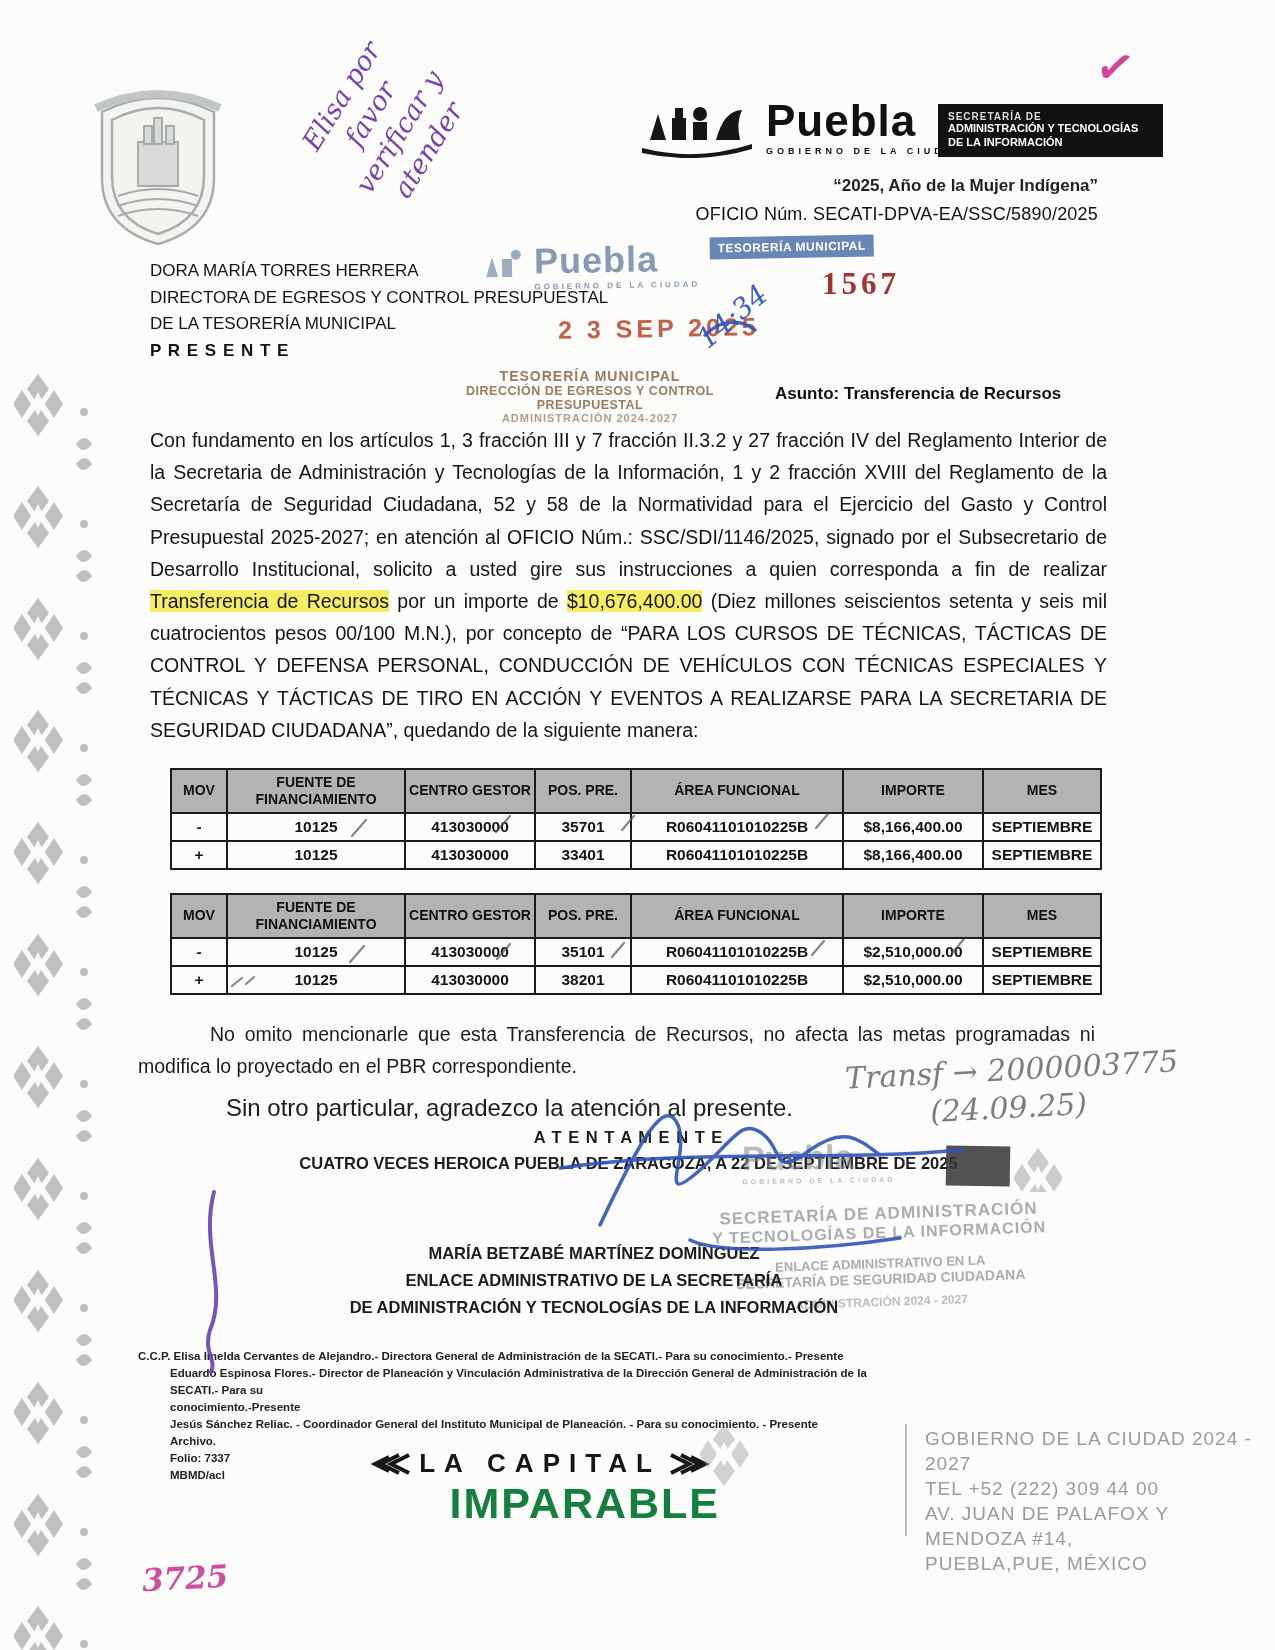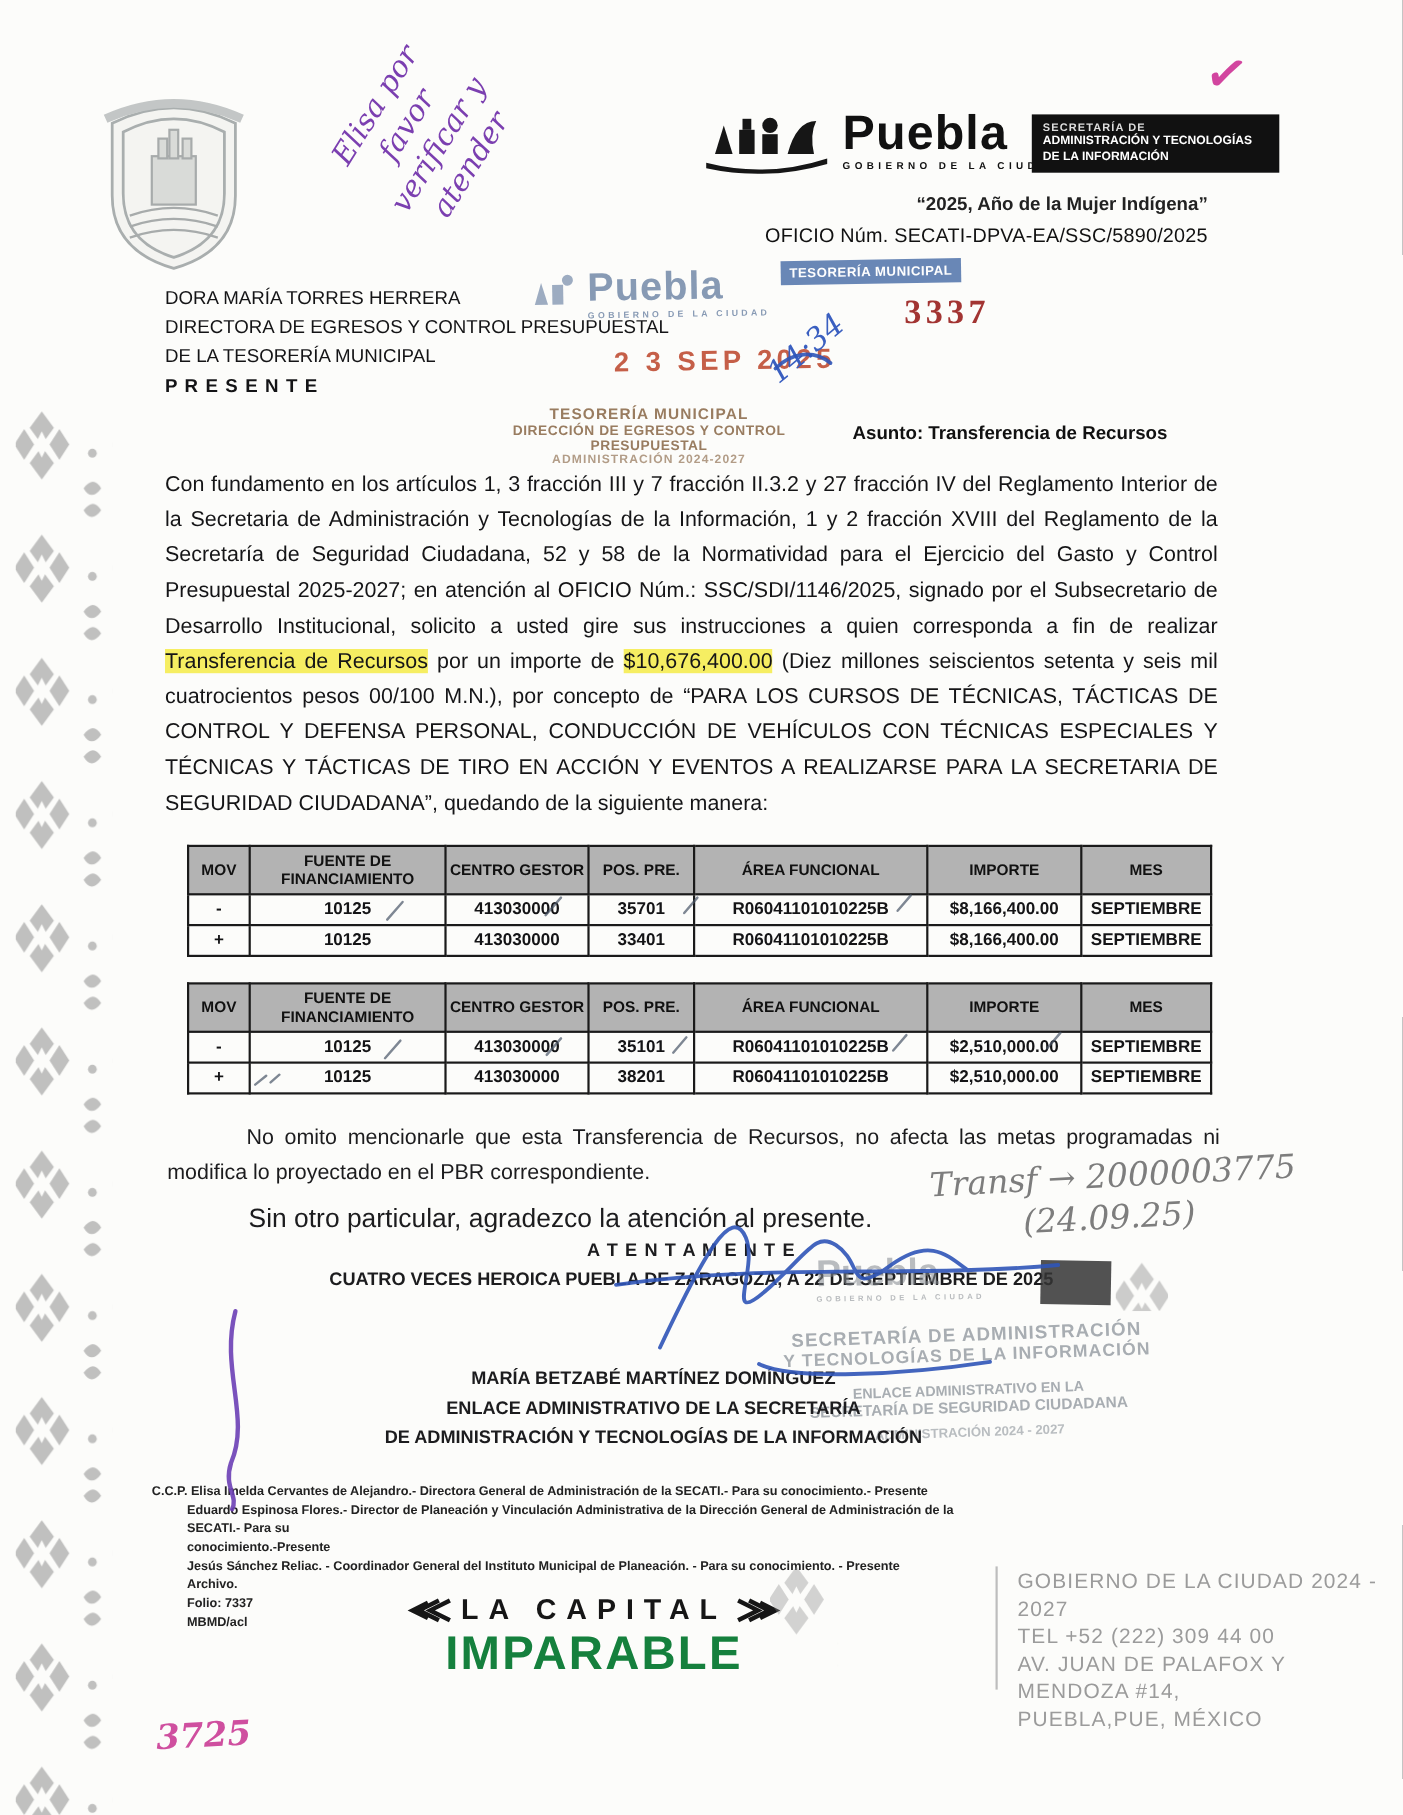--- a/index.html
+++ b/index.html
@@ -142,21 +142,21 @@
           <circle cx="38" cy="14" r="5"></circle>
       </g>
     </svg>
     <div>
       <span class="stamp-tes-brand">Puebla</span>
       <div style="font-size:8px;letter-spacing:3px;font-weight:bold;color:#6b82a3;opacity:.8">GOBIERNO DE LA CIUDAD</div>
     </div>
     <div class="stamp-tes-box">TESORERÍA MUNICIPAL</div>
   </div>
 
-  <div class="abs red-folio" style="left:822px;top:266px">3337</div>
+  <div class="abs red-folio" style="left:822px;top:266px">1567</div>
 
   <div class="abs date-stamp" style="left:558px;top:314px;transform:rotate(-1deg)">2 3 SEP 2025</div>
 
   <div class="abs hand" style="left:692px;top:300px;font-size:28px;color:#3a5fc0;transform:rotate(-40deg)">14:34</div>
 
   <div class="abs dir-stamp" style="left:400px;top:368px;width:380px">
     <div class="d1">TESORERÍA MUNICIPAL</div>
     <div class="d2">DIRECCIÓN DE EGRESOS Y CONTROL</div>
     <div class="d2">PRESUPUESTAL</div>
     <div class="d3">ADMINISTRACIÓN 2024-2027</div>
@@ -243,21 +243,21 @@
       <td>10125</td>
       <td>413030000</td>
       <td>38201</td>
       <td>R06041101010225B</td>
       <td>$2,510,000.00</td>
       <td>SEPTIEMBRE</td>
     </tr>
   </tbody>
     </table>
 
-  <p class="abs p2" style="left:152px;top:1018px">No omito mencionarle que esta Transferencia de Recursos, no afecta las metas programadas ni modifica lo proyectado en el PBR correspondiente.</p>
+  <p class="abs p2" style="left:138px;top:1018px">No omito mencionarle que esta Transferencia de Recursos, no afecta las metas programadas ni modifica lo proyectado en el PBR correspondiente.</p>
 
   <div class="abs hand" style="left:845px;top:1052px;color:#7d7d7d;font-size:30px;transform:rotate(-3deg)">Transf → 2000003775</div>
   <div class="abs hand" style="left:930px;top:1090px;color:#7d7d7d;font-size:30px;transform:rotate(-3deg)">(24.09.25)</div>
 
   <p class="abs p3" style="left:226px;top:1094px">Sin otro particular, agradezco la atención al presente.</p>
 
   <div class="abs atent" style="left:150px;top:1128px">A T E N T A M E N T E</div>
   <div class="abs citydate" style="left:150px;top:1154px">CUATRO VECES HEROICA PUEBLA DE ZARAGOZA, A 22 DE SEPTIEMBRE DE 2025</div>
 
   <div class="abs" style="left:742px;top:1138px;opacity:.55;transform:rotate(-1deg)">
@@ -286,21 +286,21 @@
   <div class="abs ccp" style="left:138px;top:1348px;width:760px">
     <div>C.C.P. Elisa Imelda Cervantes de Alejandro.- Directora General de Administración de la SECATI.- Para su conocimiento.- Presente</div>
     <div style="padding-left:32px">Eduardo Espinosa Flores.- Director de Planeación y Vinculación Administrativa de la Dirección General de Administración de la SECATI.- Para su</div>
     <div style="padding-left:32px">conocimiento.-Presente</div>
     <div style="padding-left:32px">Jesús Sánchez Reliac. - Coordinador General del Instituto Municipal de Planeación. - Para su conocimiento. - Presente</div>
     <div style="padding-left:32px">Archivo.</div>
     <div style="padding-left:32px">Folio: 7337</div>
     <div style="padding-left:32px">MBMD/acl</div>
   </div>
 
-  <div class="abs" style="left:360px;top:1448px;width:360px;text-align:center">
+  <div class="abs" style="left:360px;top:1448px;width:360px;text-align:right">
     <div style="display:flex;align-items:center;justify-content:center;gap:8px">
       <svg width="42" height="26">
         <g stroke="#161616" stroke-width="4" fill="none">
           <path d="M40 4 L22 13 L40 22"></path>
             <path d="M30 4 L12 13 L30 22"></path>
             <path d="M20 6 L6 13 L20 20"></path>
         </g>
       </svg>
       <span class="cap1">LA CAPITAL</span>
       <svg width="42" height="26">

